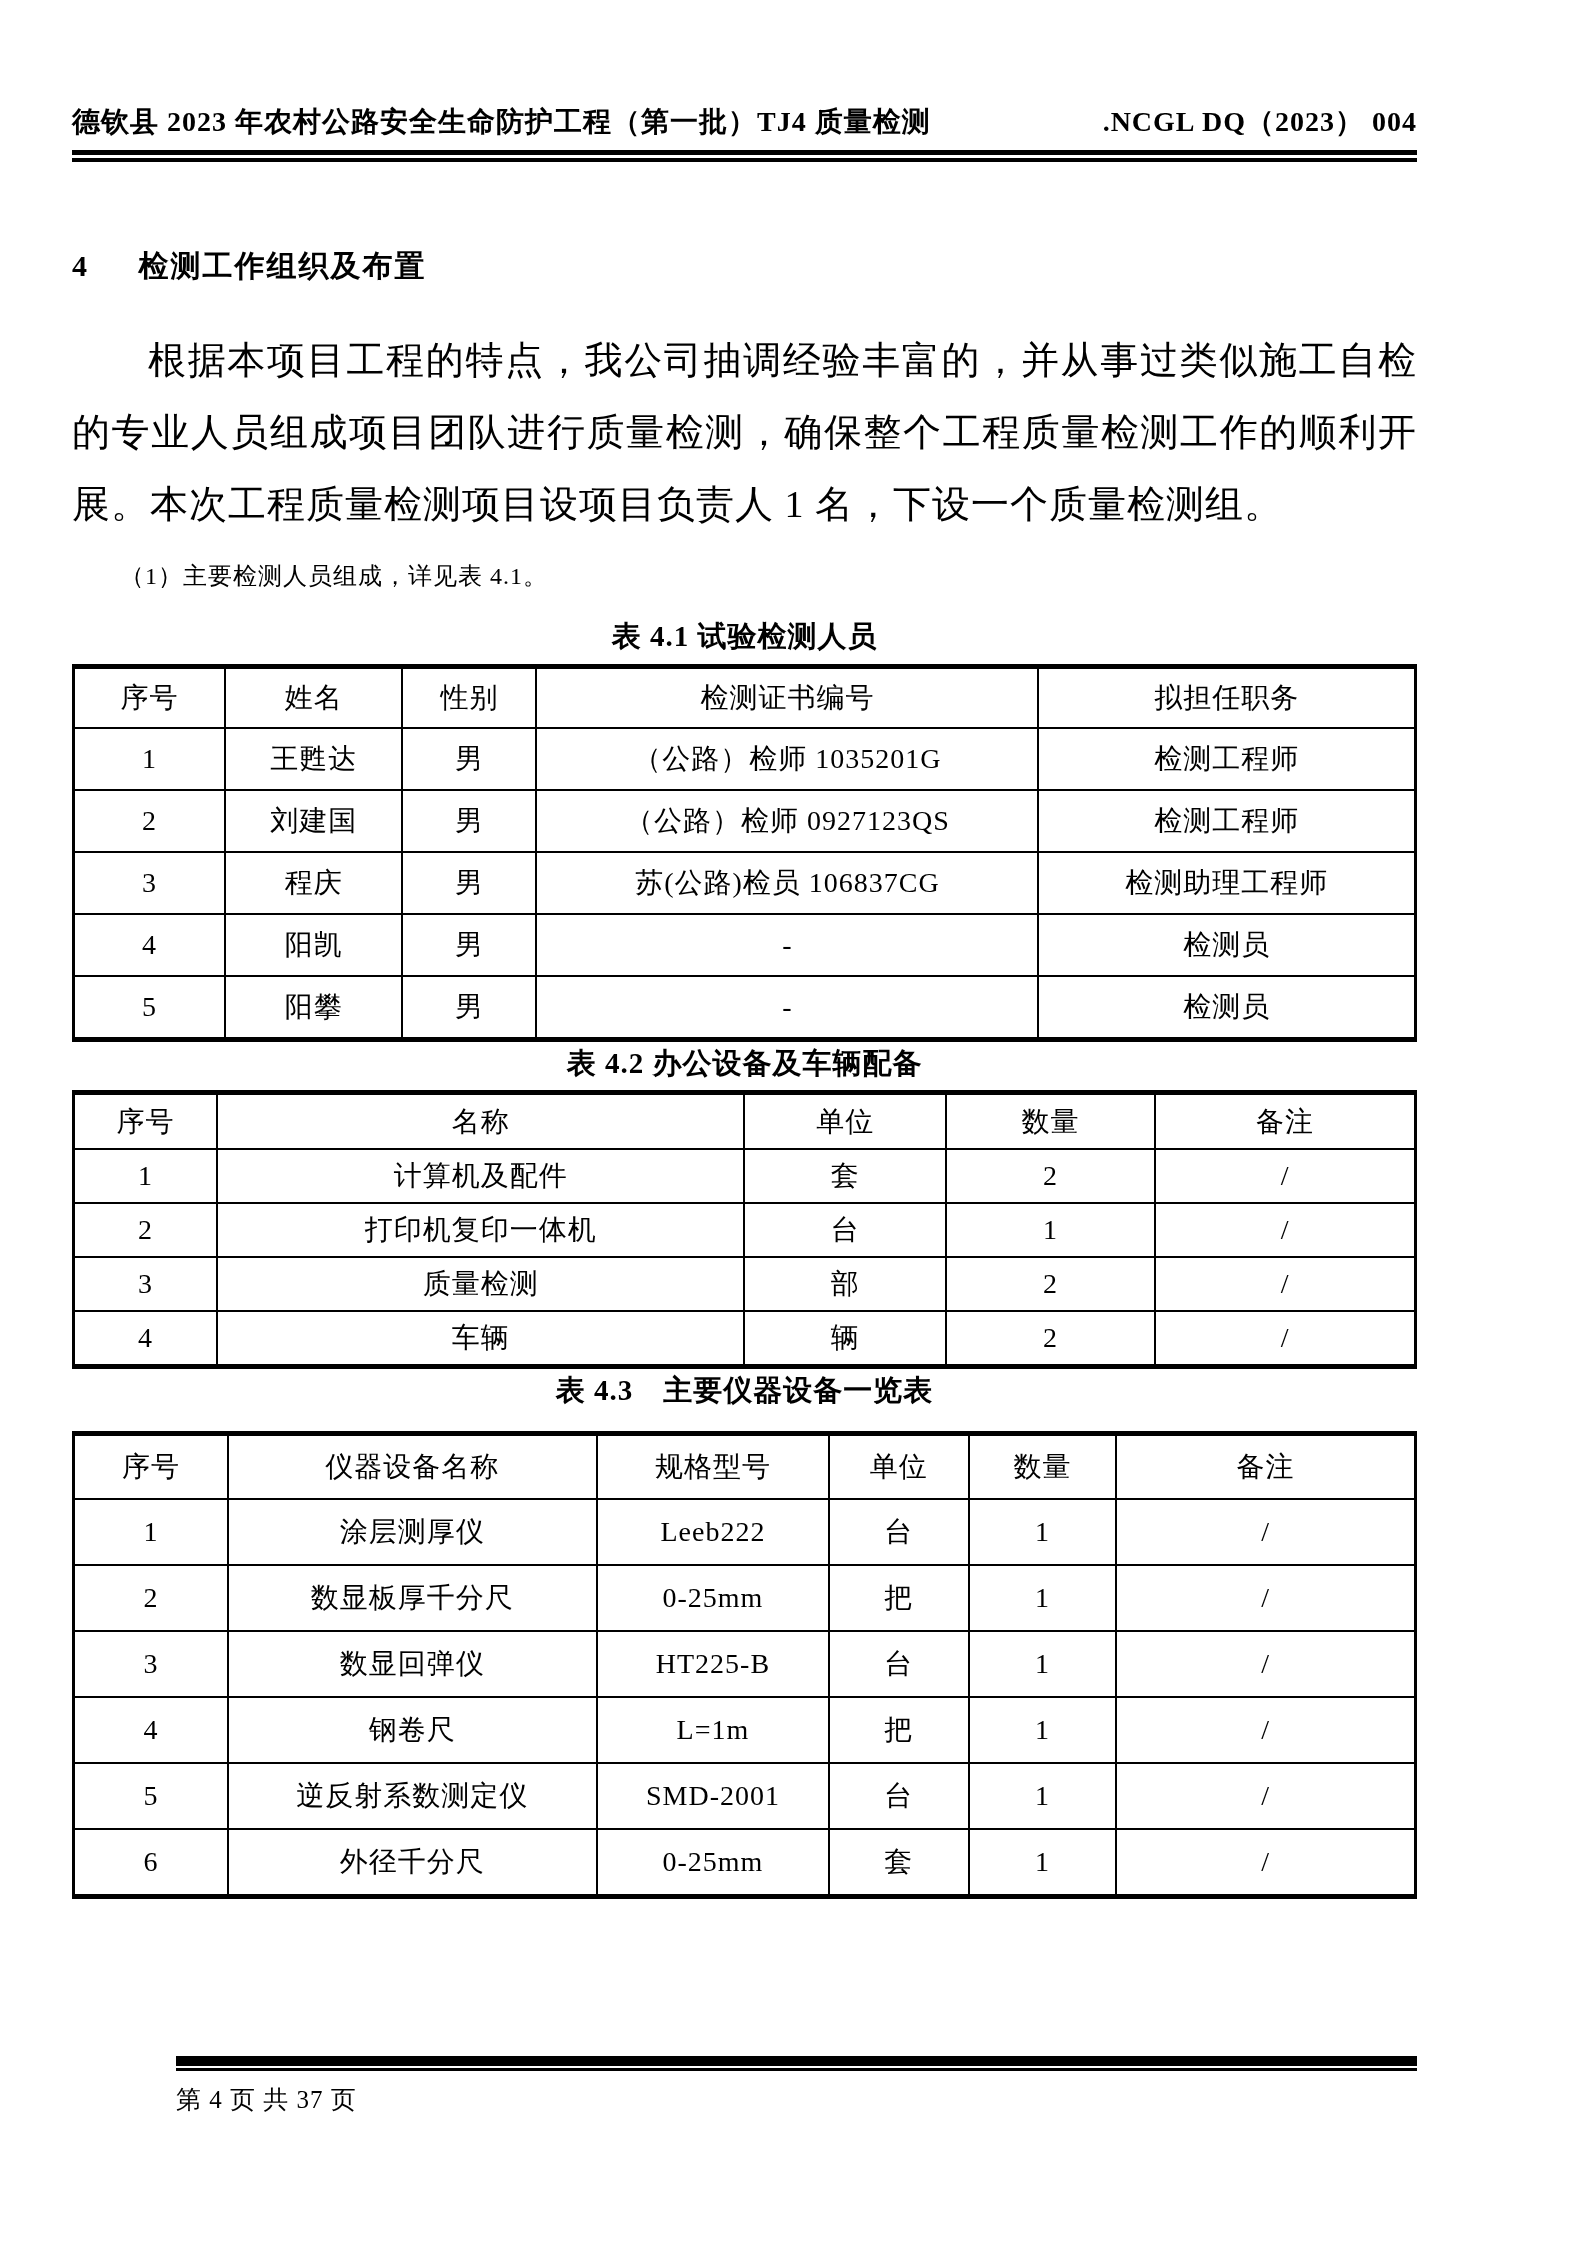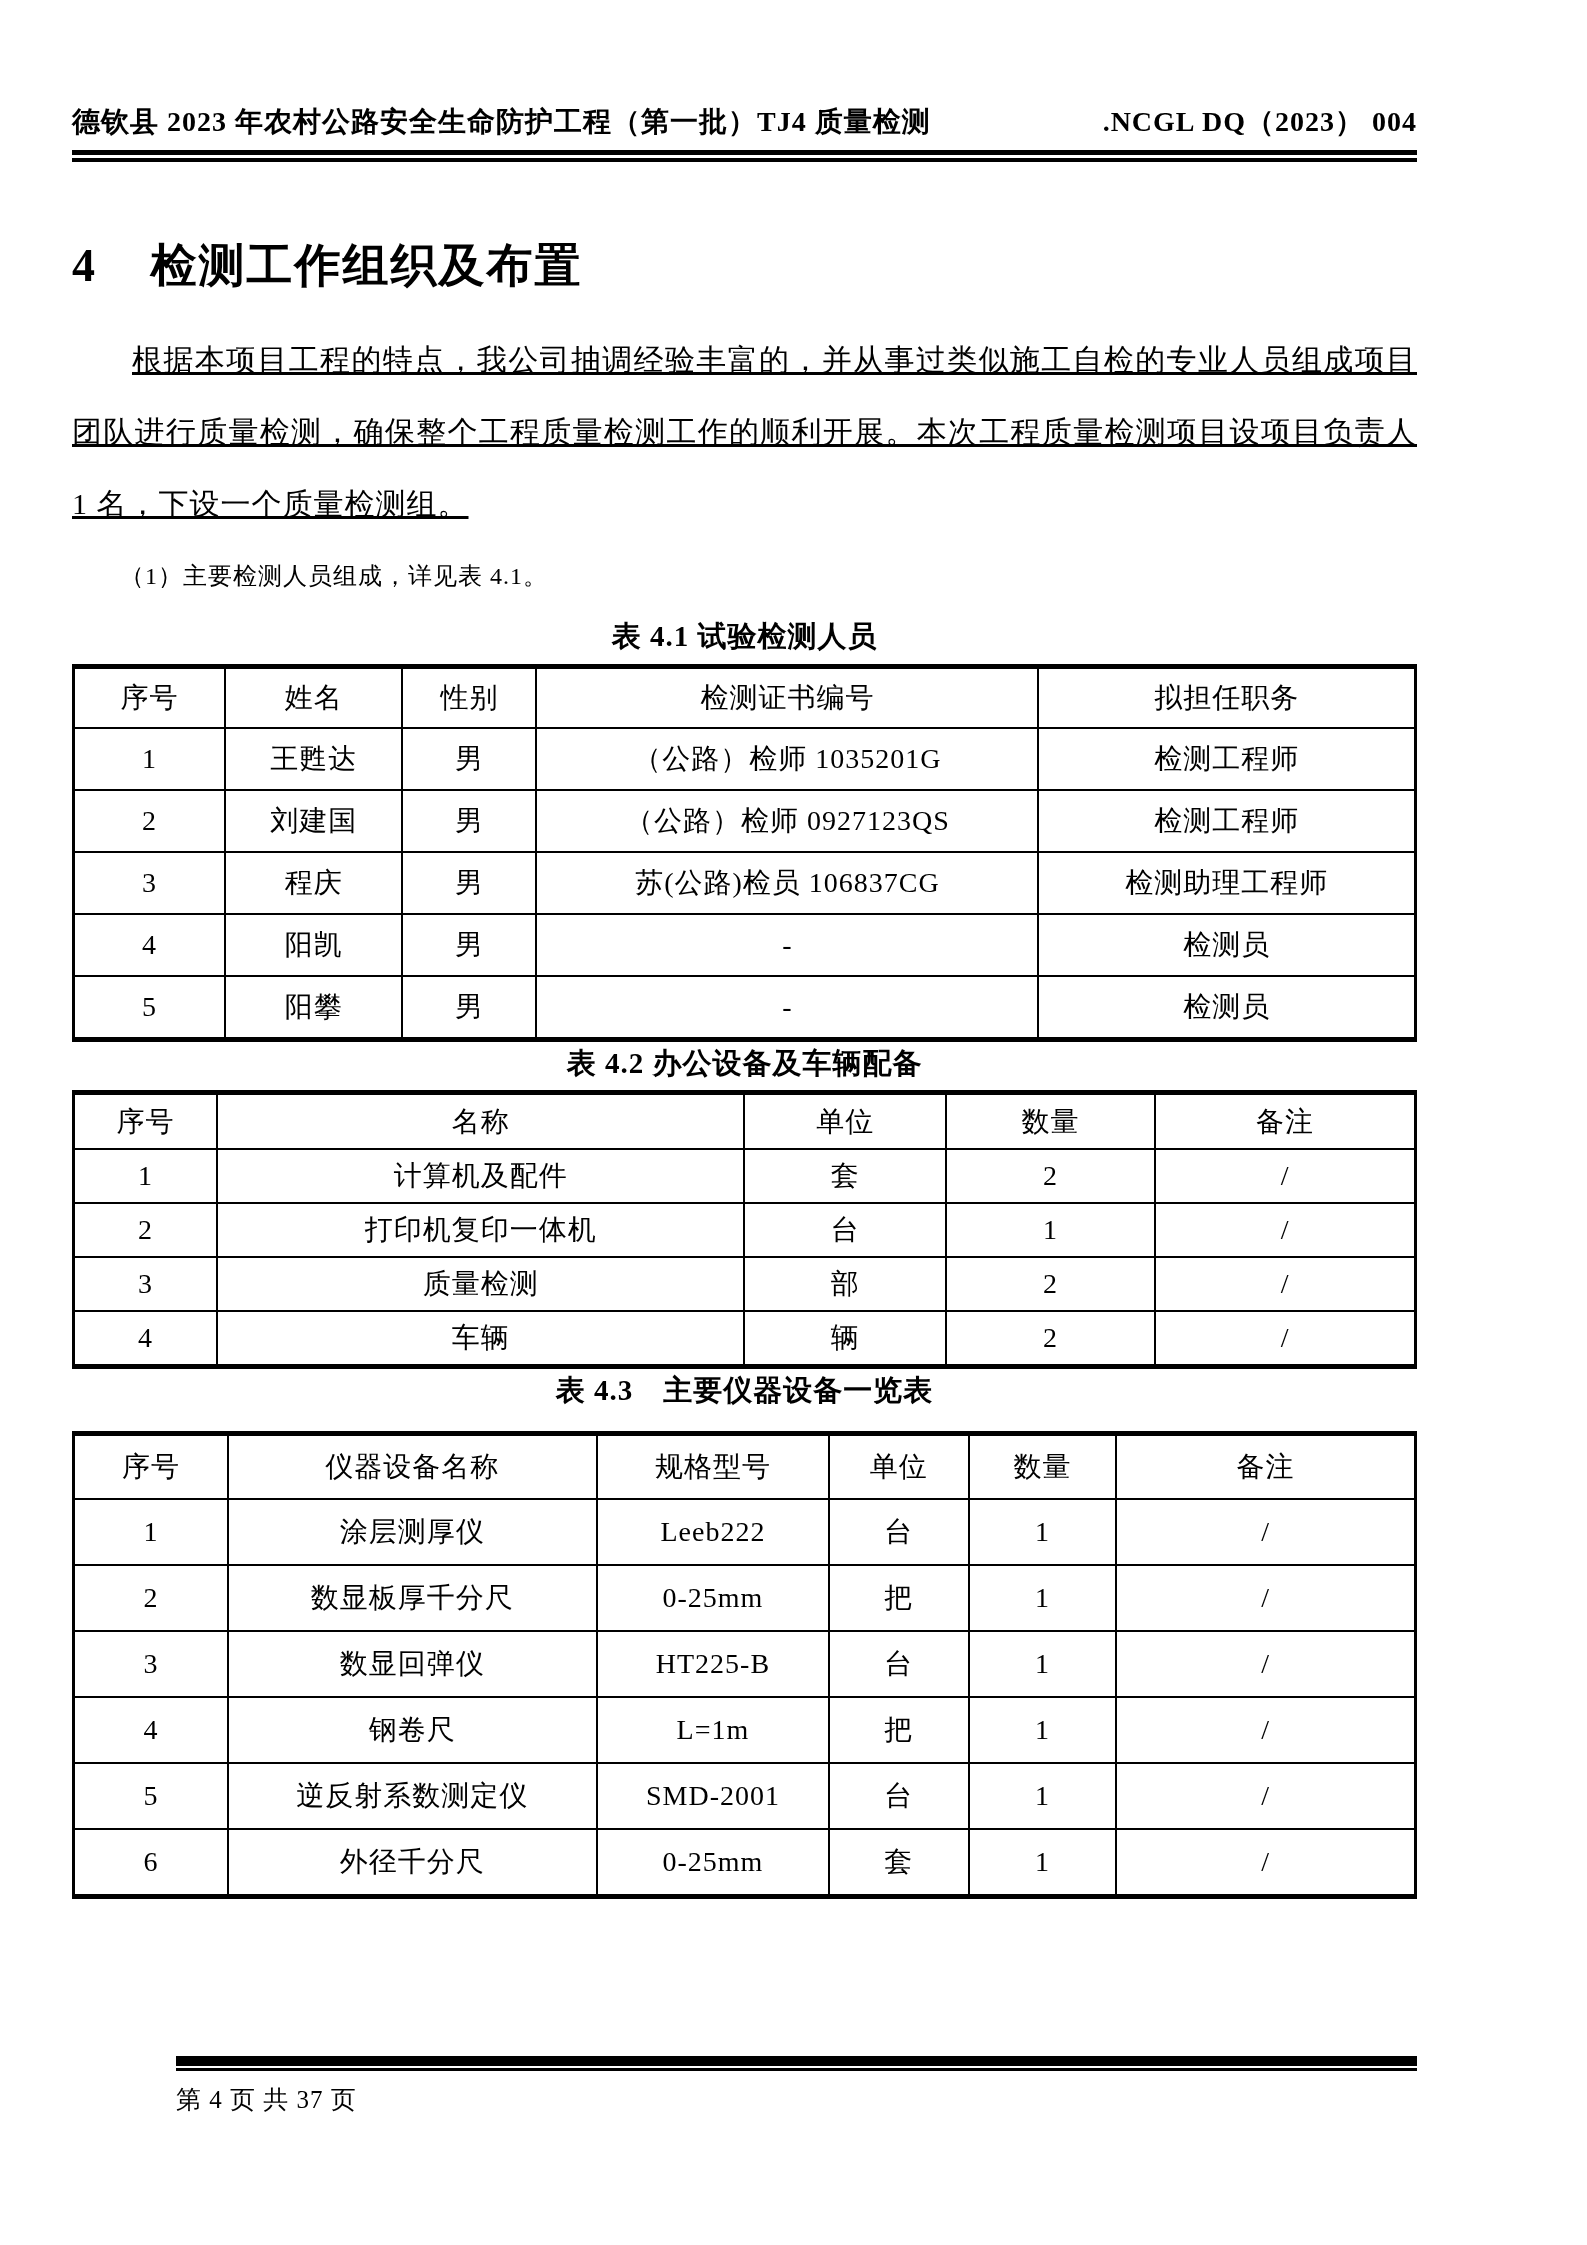--- a/index.html
+++ b/index.html
@@ -20,29 +20,29 @@
     display:flex;justify-content:space-between;align-items:baseline;
     font-size:28px;line-height:36px;font-weight:600;letter-spacing:1px;
   }
   .hdr-rule{margin-top:10px;}
   .hdr-rule .ra{height:5px;background:#000;}
   .hdr-rule .rb{height:4px;background:#000;margin-top:3px;}
 
   
   h1.sec{
     margin:74px 0 0 0;
-    font-size:46px;line-height:60px;font-weight:bold;letter-spacing:2px;
+    font-size:30px;line-height:60px;font-weight:bold;letter-spacing:2px;
   }
   h1.sec .num{margin-right:42px;letter-spacing:0;}
 
   
   .par{
     margin:28px 0 0 0;
-    font-size:30px;line-height:72px;
-    text-align:justify;text-indent:2em;letter-spacing:1px;text-decoration:underline;
+    font-size:38px;line-height:72px;
+    text-align:justify;text-indent:2em;letter-spacing:1px;
   }
   .note{margin:6px 0 0 0;font-size:24px;line-height:56px;text-indent:2em;letter-spacing:1px;}
   .note.first{margin:0;line-height:72px;}
 
   
   .caption{
     margin:4px 0 0 0;
     text-align:center;font-weight:bold;font-size:29px;line-height:40px;letter-spacing:1px;
   }
   .caption.c2{line-height:42px;margin-top:0;}

